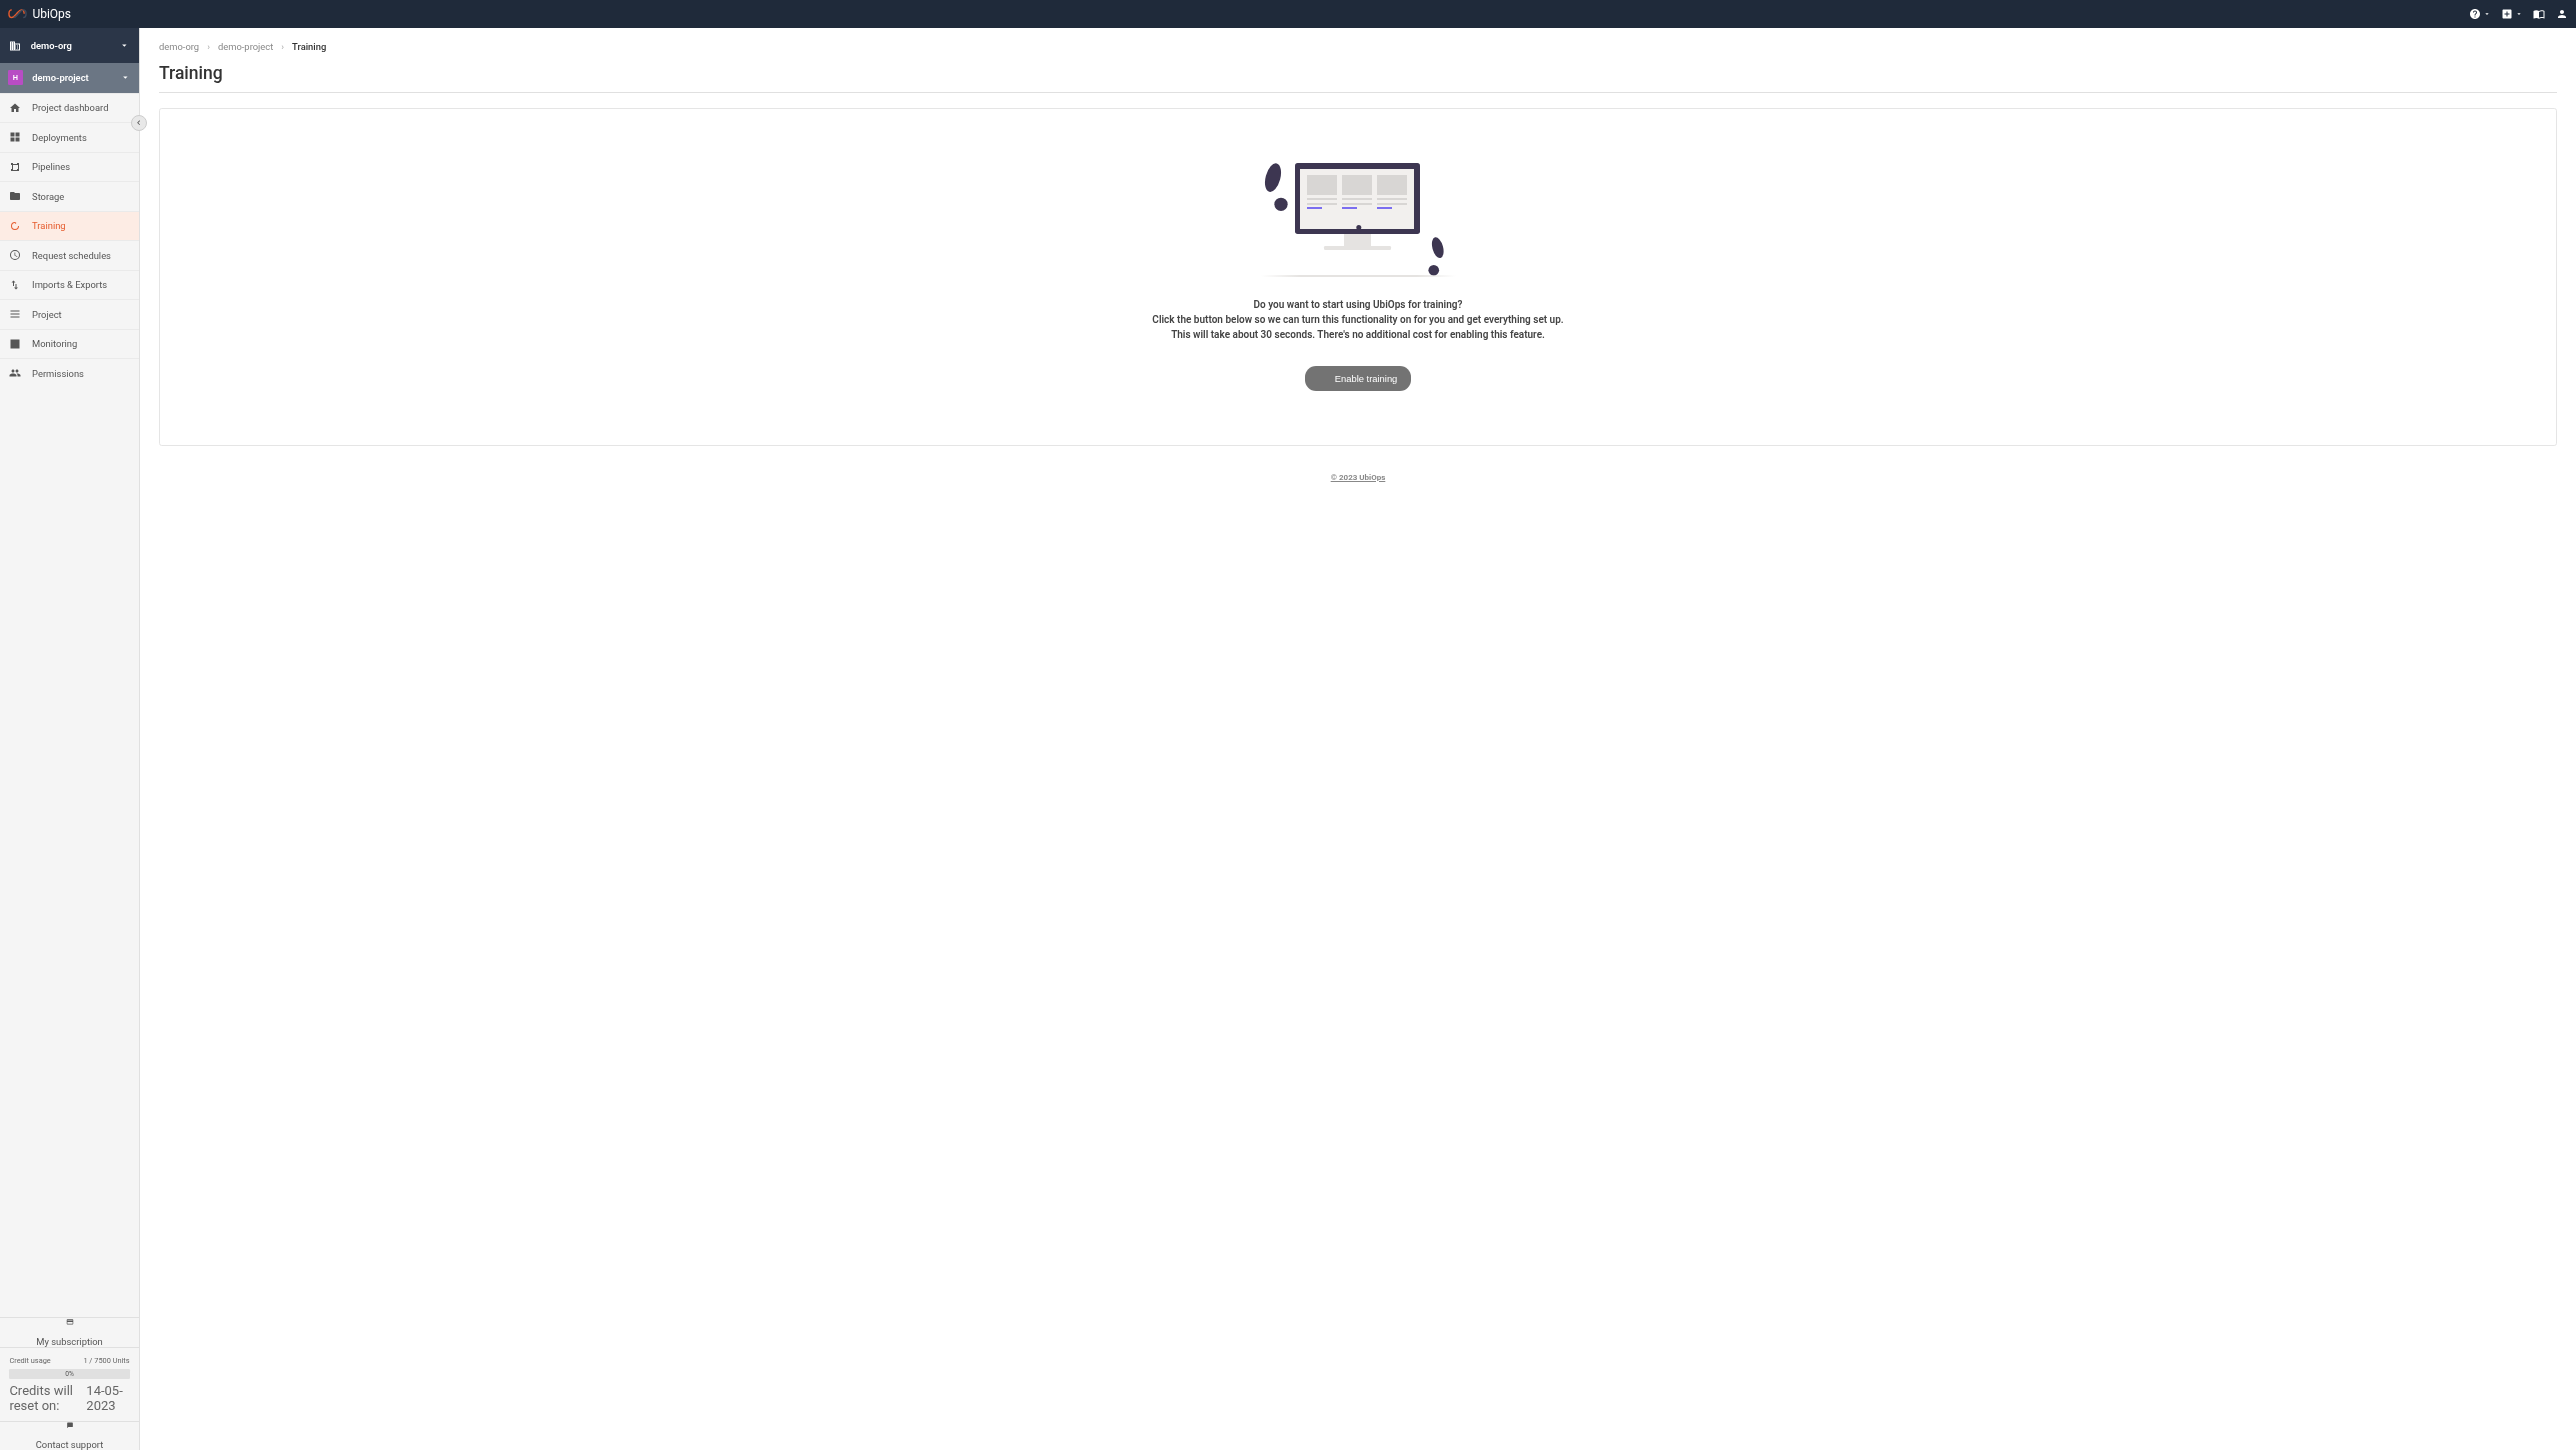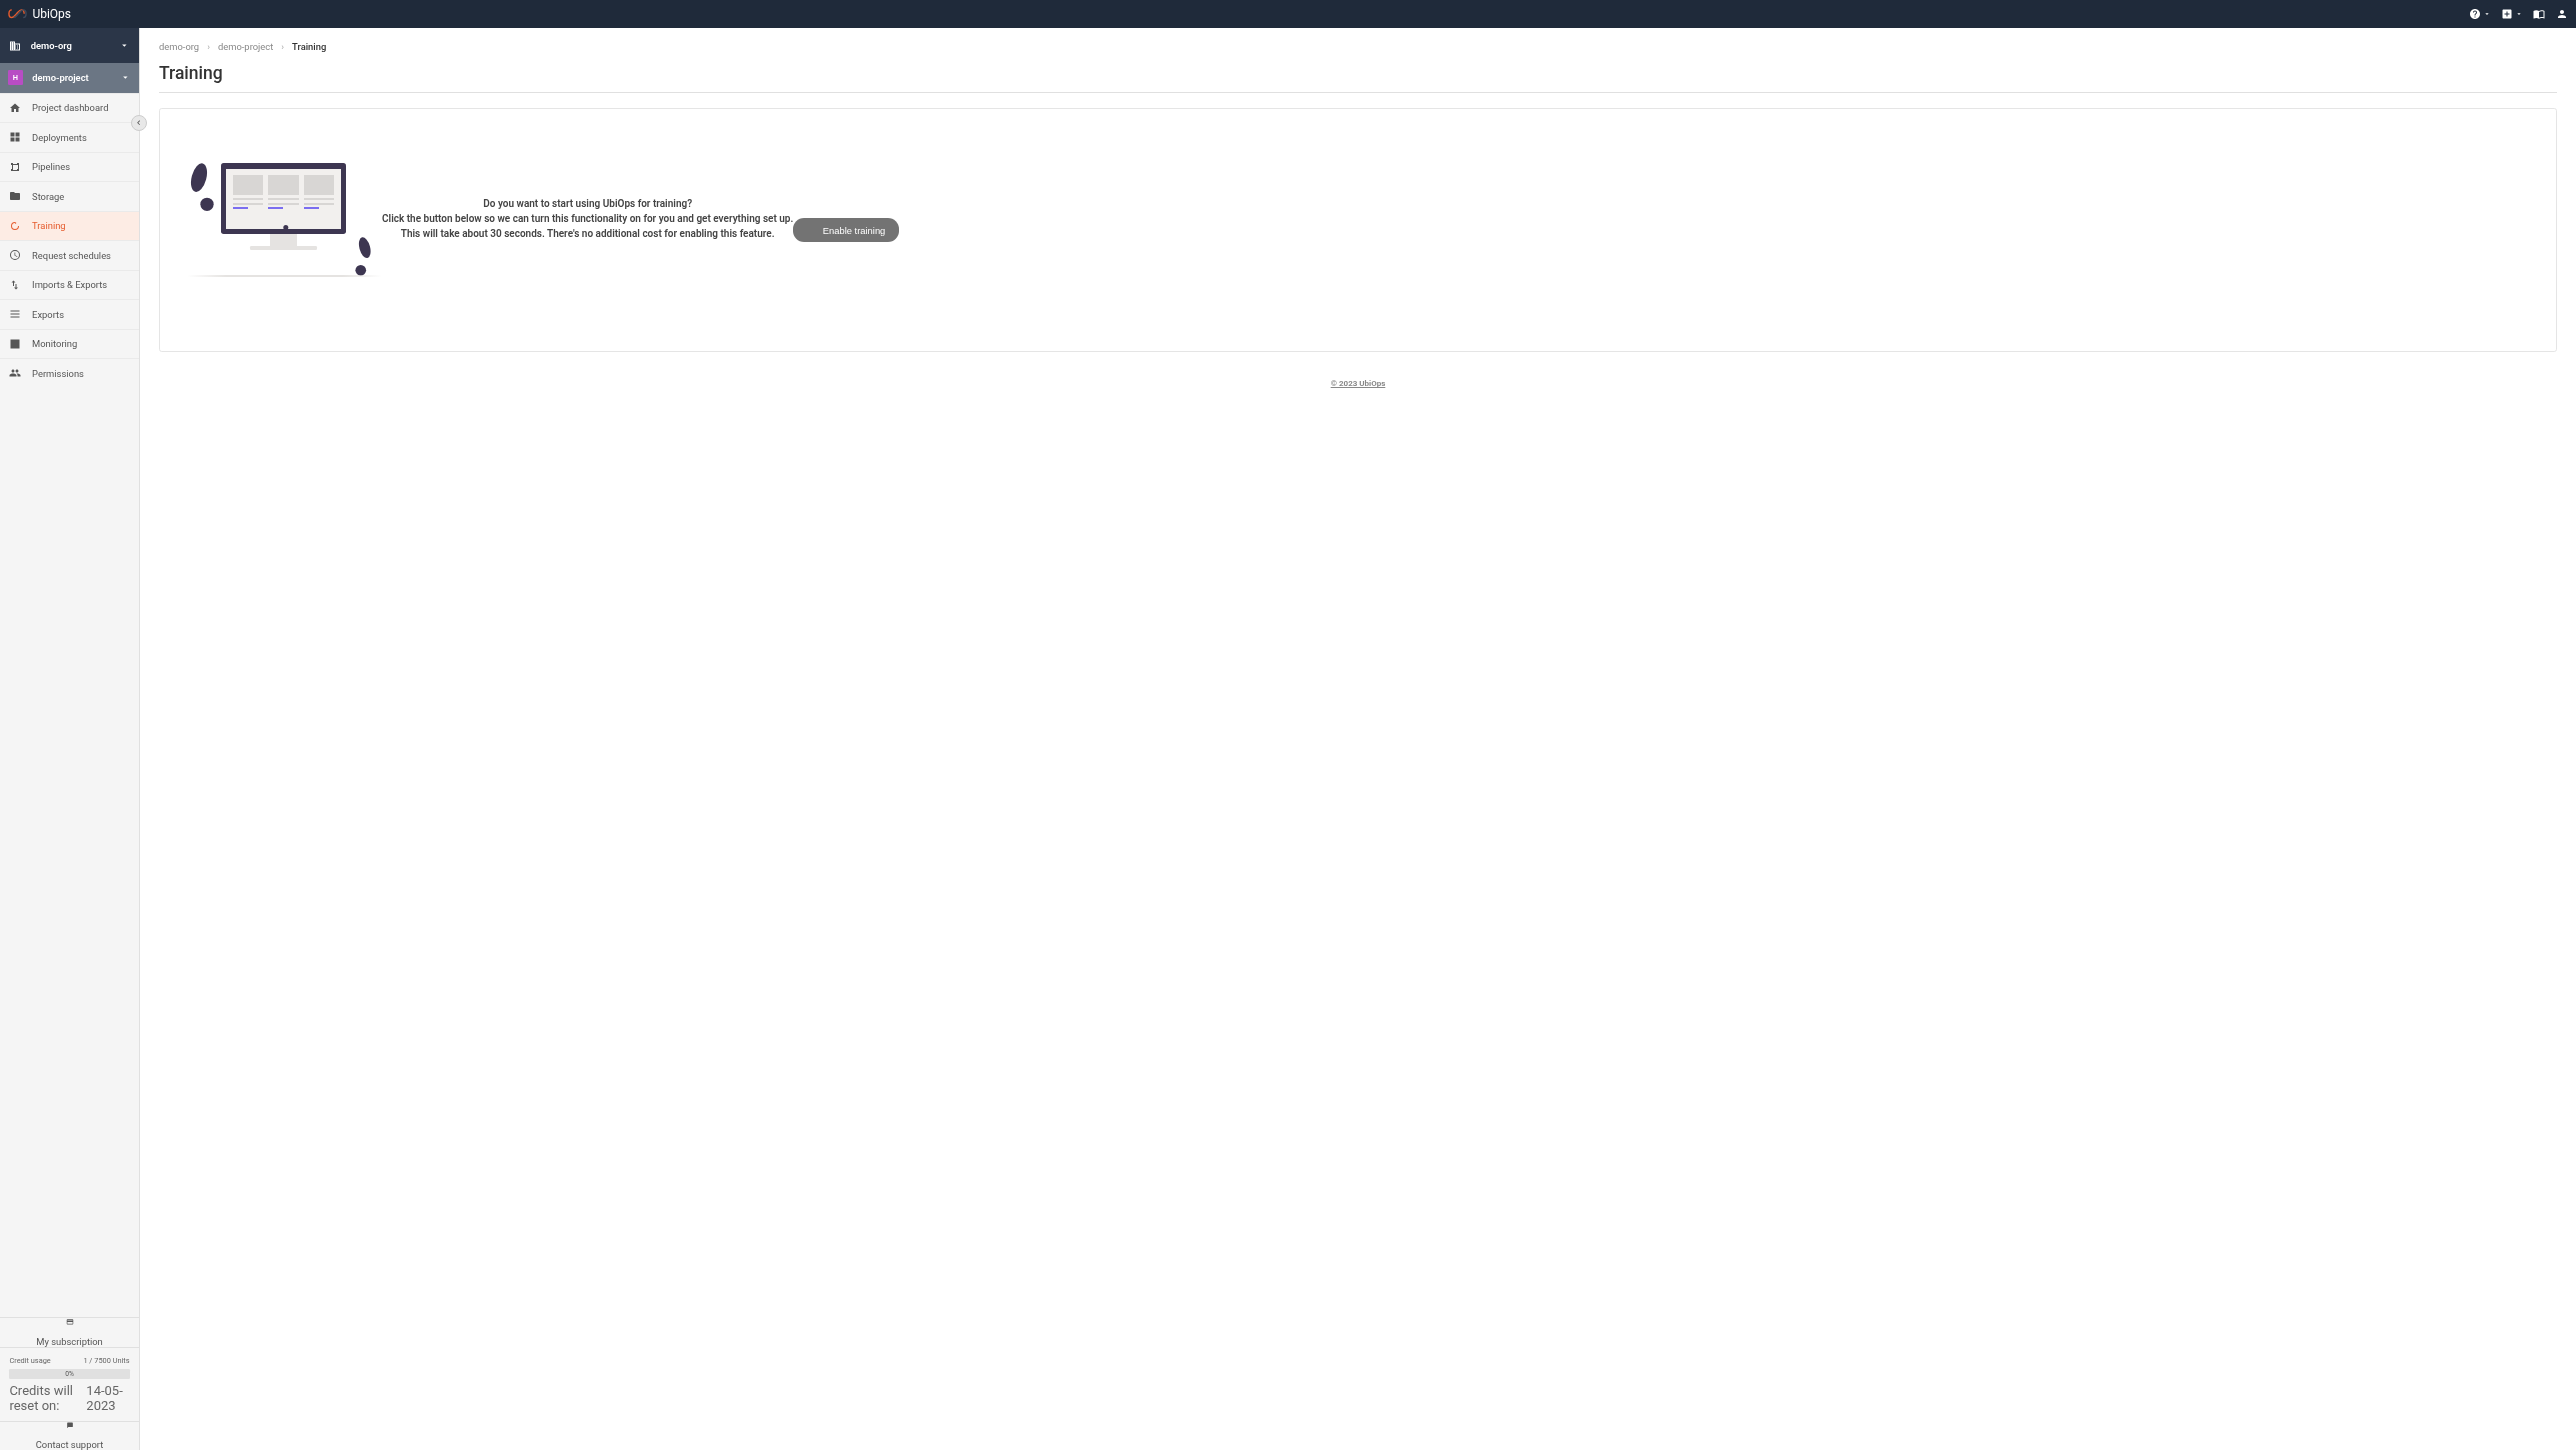--- a/index.html
+++ b/index.html
@@ -43,21 +43,21 @@
 .collapse-btn { position: absolute; right: -8px; top: 87px; width: 16px; height: 16px; border-radius: 50%; background: #e8e8e8; border: 0.7px solid #ccc; display: flex; align-items: center; justify-content: center; cursor: pointer; z-index: 10; }
 
 .main { flex: 1; padding: 13.4px 19px; overflow-y: auto; display: flex; flex-direction: column; }
 .breadcrumb { display: flex; align-items: center; gap: 8px; font-size: 9.4px; color: #888; margin-bottom: 10.7px; }
 .breadcrumb .sep { color: #aaa; }
 .breadcrumb .current { color: #333; font-weight: 500; }
 .breadcrumb span[data-interactable="true"] { cursor: pointer; }
 
 .page-title { font-size: 17.5px; font-weight: 500; color: #333; padding-bottom: 9.4px; border-bottom: 0.7px solid #e0e0e0; margin-bottom: 14.8px; }
 
-.card { border: 0.7px solid #e5e5e5; border-radius: 2.7px; padding: 54px 27px; display: flex; flex-direction: row; align-items: center; text-align: center; }
+.card { border: 0.7px solid #e5e5e5; border-radius: 2.7px; padding: 54px 27px; display: flex; flex-direction: column; align-items: center; text-align: center; }
 .illustration { width: 195px; height: 114px; margin-bottom: 20px; position: relative; }
 .monitor { position: absolute; left: 34px; top: 0; width: 125px; height: 87px; }
 .monitor-frame { width: 125px; height: 71px; background: #3d3651; border-radius: 2.7px; padding: 5.4px; }
 .monitor-screen { width: 100%; height: 100%; background: #f2f0ee; display: flex; gap: 5.4px; padding: 6.7px; }
 .screen-col { flex: 1; display: flex; flex-direction: column; gap: 2.7px; }
 .screen-box { height: 20px; background: #d8d6d4; }
 .screen-line { height: 2px; background: #d8d6d4; }
 .screen-accent { height: 2px; width: 50%; background: #7b6ef0; }
 .monitor-stand { width: 27px; height: 12px; background: #e5e3e1; margin: 0 auto; }
 .monitor-base { width: 67px; height: 4px; background: #e5e3e1; margin: 0 auto; border-radius: 1.3px; }
@@ -182,21 +182,21 @@
       <div class="nav-item" data-interactable="true">
         <svg data-interactable="false" viewBox="0 0 24 24">
             <path d="M9 3L5 7h3v7h2V7h3L9 3zm6 14V10h-2v7h-3l4 4 4-4h-3z"></path>
           </svg>
         <span data-interactable="false">Imports &amp; Exports</span>
       </div>
       <div class="nav-item" data-interactable="true">
         <svg data-interactable="false" viewBox="0 0 24 24">
             <path d="M3 5h18v2H3zm0 6h18v2H3zm0 6h18v2H3z"></path>
           </svg>
-        <span data-interactable="false">Exports</span>
+        <span data-interactable="false">Project</span>
       </div>
       <div class="nav-item" data-interactable="true">
         <svg data-interactable="false" viewBox="0 0 24 24">
             <path d="M3 3h18v18H3V3zm4 12h2v4H7v-4zm4-6h2v10h-2V9zm4 3h2v7h-2v-7z"></path>
           </svg>
         <span data-interactable="false">Monitoring</span>
       </div>
       <div class="nav-item" data-interactable="true">
         <svg data-interactable="false" viewBox="0 0 24 24">
             <path d="M16 11c1.66 0 3-1.34 3-3s-1.34-3-3-3-3 1.34-3 3 1.34 3 3 3zm-8 0c1.66 0 3-1.34 3-3S9.66 5 8 5 5 6.34 5 8s1.34 3 3 3zm0 2c-2.33 0-7 1.17-7 3.5V19h14v-2.5c0-2.33-4.67-3.5-7-3.5zm8 0c-.29 0-.62.02-.97.05 1.16.84 1.97 1.97 1.97 3.45V19h6v-2.5c0-2.33-4.67-3.5-7-3.5z"></path>

